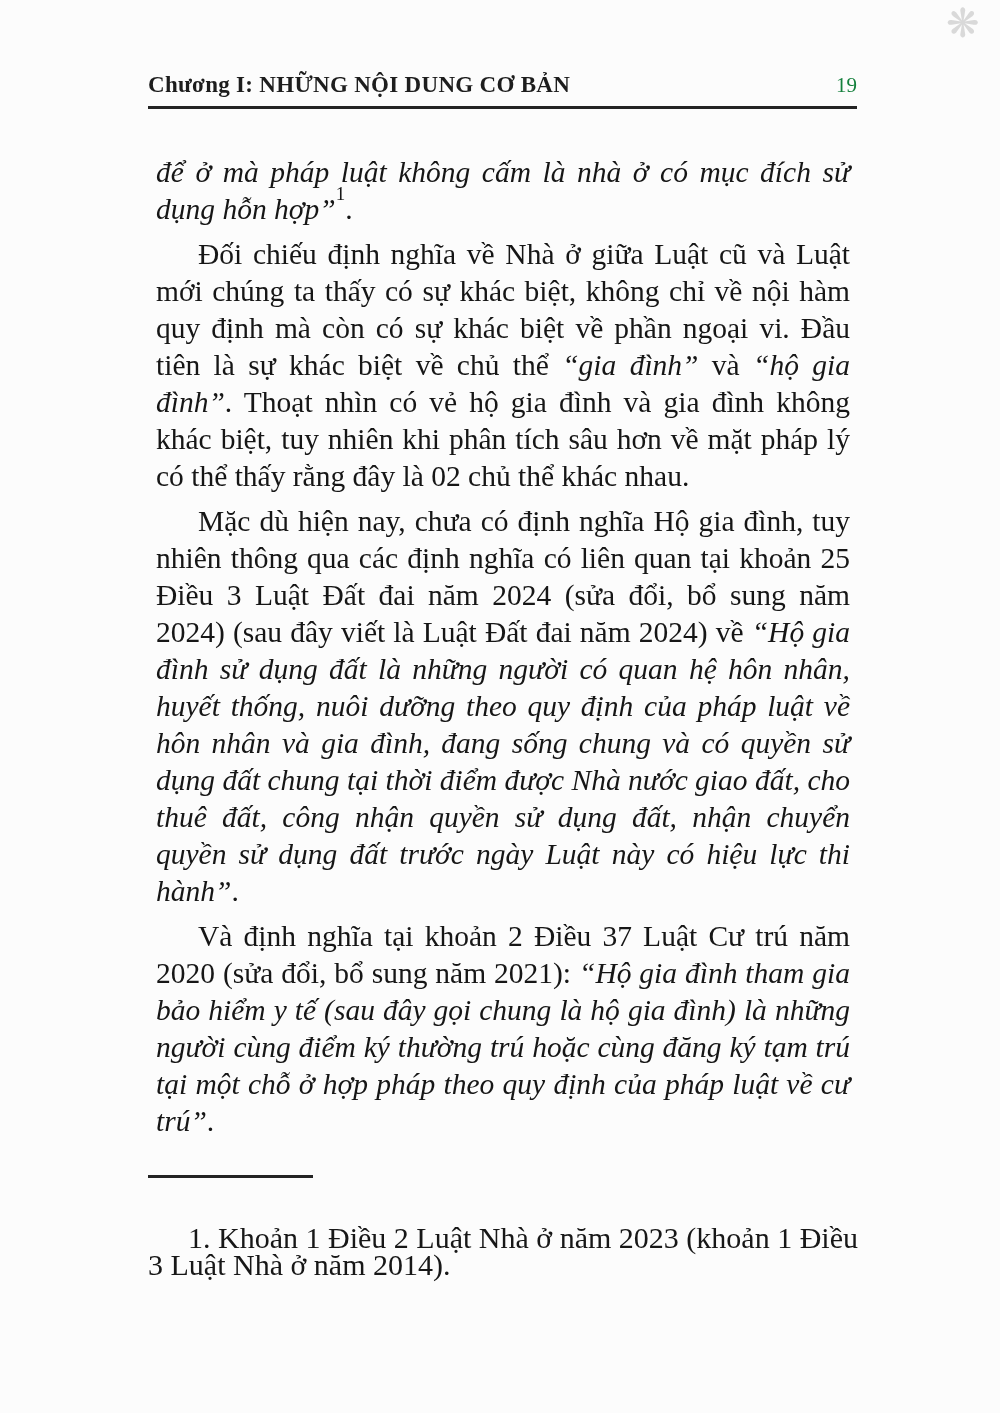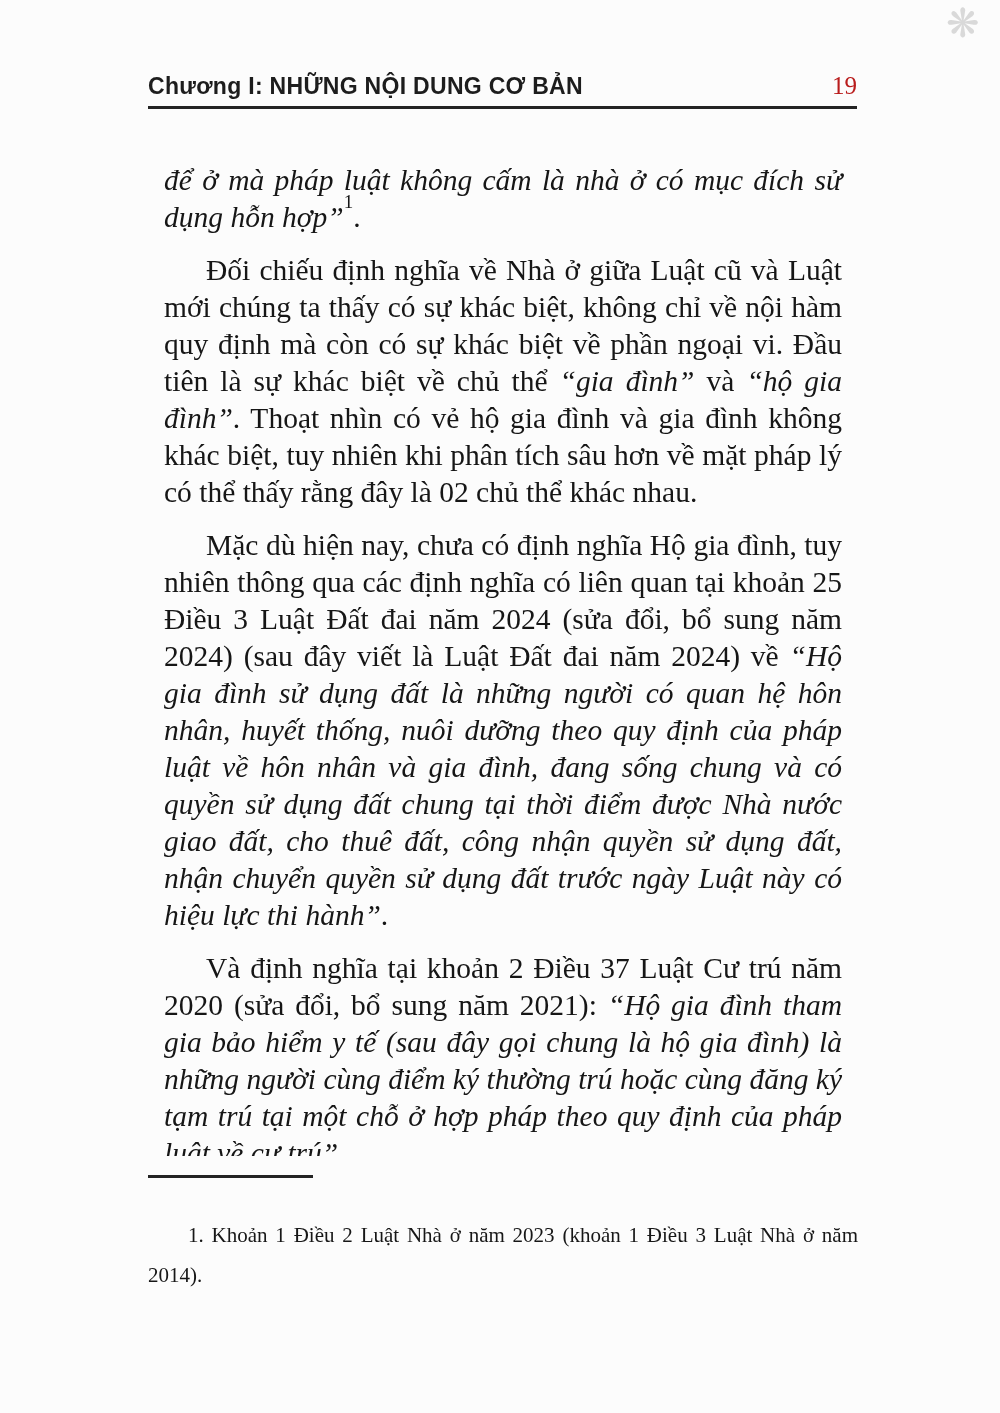--- a/index.html
+++ b/index.html
@@ -24,52 +24,52 @@
   .running-head {
     position: absolute;
     top: 72px;
     left: 148px;
     width: 709px;
     display: flex;
     justify-content: space-between;
     align-items: flex-end;
   }
   .chapter {
-    font-family: Liberation Sans, sans-serif;
+    font-family: Liberation Serif, serif;
     font-weight: bold;
     font-size: 23px;
     letter-spacing: 0.3px;
     color: #1d1d1d;
     white-space: nowrap;
   }
   .pagenum {
     font-family: "Liberation Serif", serif;
-    font-size: 25px;
-    color: #b91c1c;
+    font-size: 21px;
+    color: #15803d;
   }
   .head-rule {
     position: absolute;
     top: 106px;
     left: 148px;
     width: 709px;
     height: 3px;
     background: #242424;
   }
   .bodytext {
     position: absolute;
     top: 146px;
     left: 148px;
     width: 710px;
     height: 1010px;
     font-size: 29.5px;
     line-height: 37px;
     text-align: justify;
     overflow: hidden;
   }
-  .bodytext p { margin: 16px; text-indent: 42px; }
+  .bodytext p { margin: 8px; text-indent: 42px; }
   .bodytext p.cont { text-indent: 0; }
   .it { font-style: italic; }
   .fn-ref {
     font-size: 19px;
     font-style: normal;
     line-height: 0;
     position: relative;
     top: -0.45em;
   }
   .foot-rule {
@@ -78,22 +78,22 @@
     left: 148px;
     width: 165px;
     height: 3px;
     background: #242424;
   }
   .footnote {
     position: absolute;
     top: 1194px;
     left: 148px;
     width: 710px;
-    font-size: 21px;
-    line-height: 40px;
+    font-size: 30px;
+    line-height: 27px;
     text-align: justify;
     text-indent: 40px;
     color: #171717;
   }
 </style>
 </head>
 <body>
 
 <div class="page">
 

